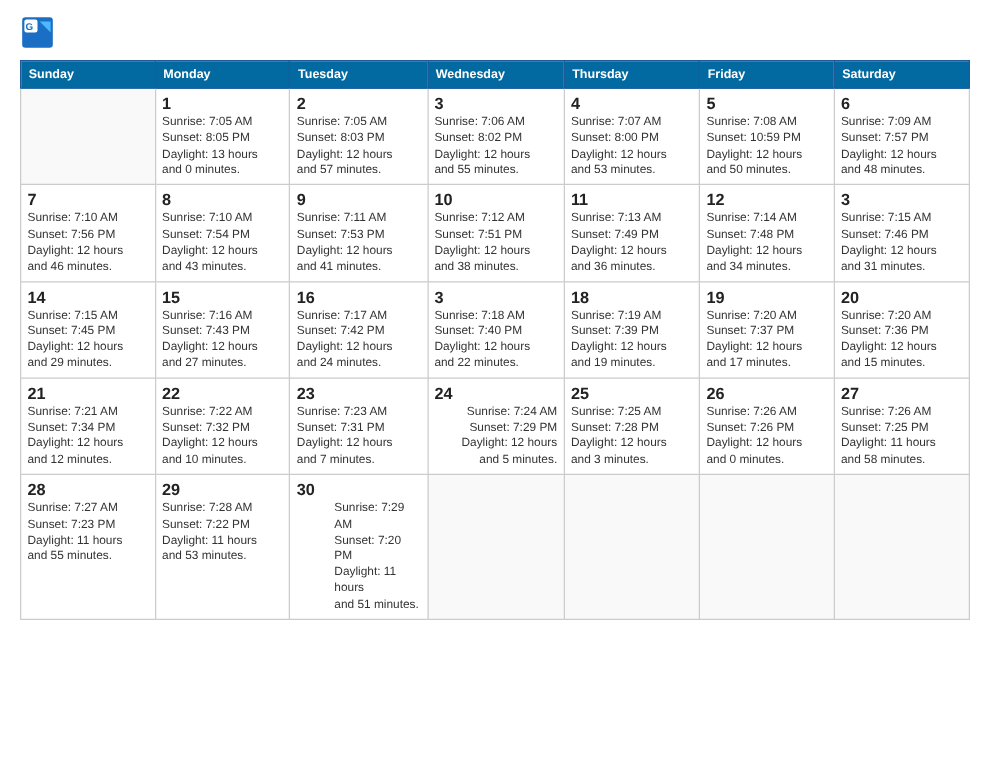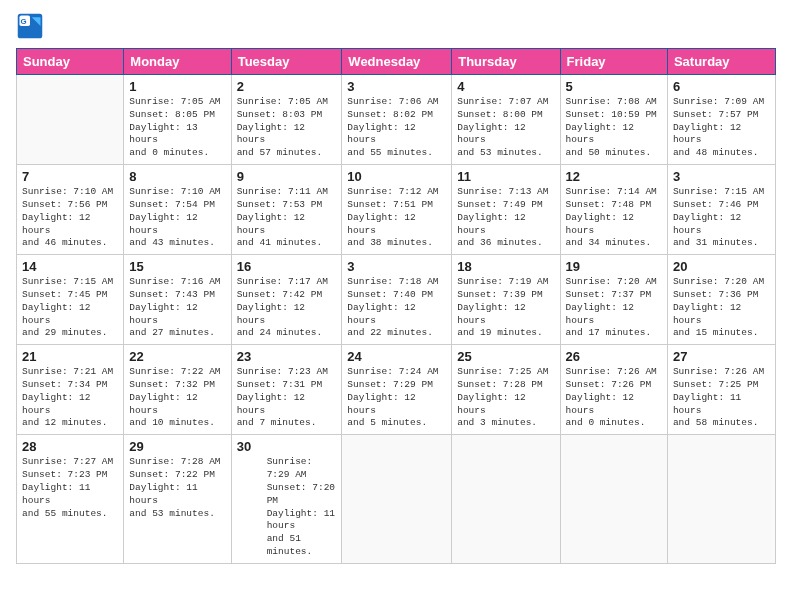--- a/index.html
+++ b/index.html
@@ -49,25 +49,25 @@
     .subtitle {
       font-size: 13px;
       color: #555;
     }
     .calendar {
       width: 100%;
       border-collapse: collapse;
       border: 1px solid #ccc;
     }
     .calendar th {
-      background: #ec4899;
+      background: #0369a1;
       color: #fff;
       text-align: left;
       padding: 5px 6px;
-      font-size: 13px;
+      font-size: 10px;
       font-weight: bold;
       border: 1px solid #1e5a9a;
     }
     .calendar td {
       vertical-align: top;
       border: 1px solid #ccc;
       padding: 4px 5px;
       width: 113px;
       min-height: 70px;
     }
@@ -75,21 +75,20 @@
       font-size: 13px;
       font-weight: bold;
       color: #222;
       display: block;
       margin-bottom: 2px;
     }
     .day-info {
       font-size: 9.5px;
       color: #333;
       line-height: 1.35;
-      font-family: Liberation Mono, monospace;
     }
     .empty { background: #f9f9f9; }
   </style>
 </head>
 <body>
 
 <div class="page">
   <div class="header">
     <div class="logo">
       <svg class="logo-icon" viewBox="0 0 32 32">
@@ -287,21 +286,21 @@
           </td>
           <td>
             <span class="day-num">23</span>
             <div class="day-info" style="white-space: pre-line;">Sunrise: 7:23 AM
 Sunset: 7:31 PM
 Daylight: 12 hours
 and 7 minutes.</div>
           </td>
           <td>
             <span class="day-num">24</span>
-            <div class="day-info" style="white-space: pre-line;">Sunrise: 7:24 AM
+            <div class="day-info" style="white-space: pre-line; text-align: right;">Sunrise: 7:24 AM
 Sunset: 7:29 PM
 Daylight: 12 hours
 and 5 minutes.</div>
           </td>
           <td>
             <span class="day-num">25</span>
             <div class="day-info" style="white-space: pre-line;">Sunrise: 7:25 AM
 Sunset: 7:28 PM
 Daylight: 12 hours
 and 3 minutes.</div>

